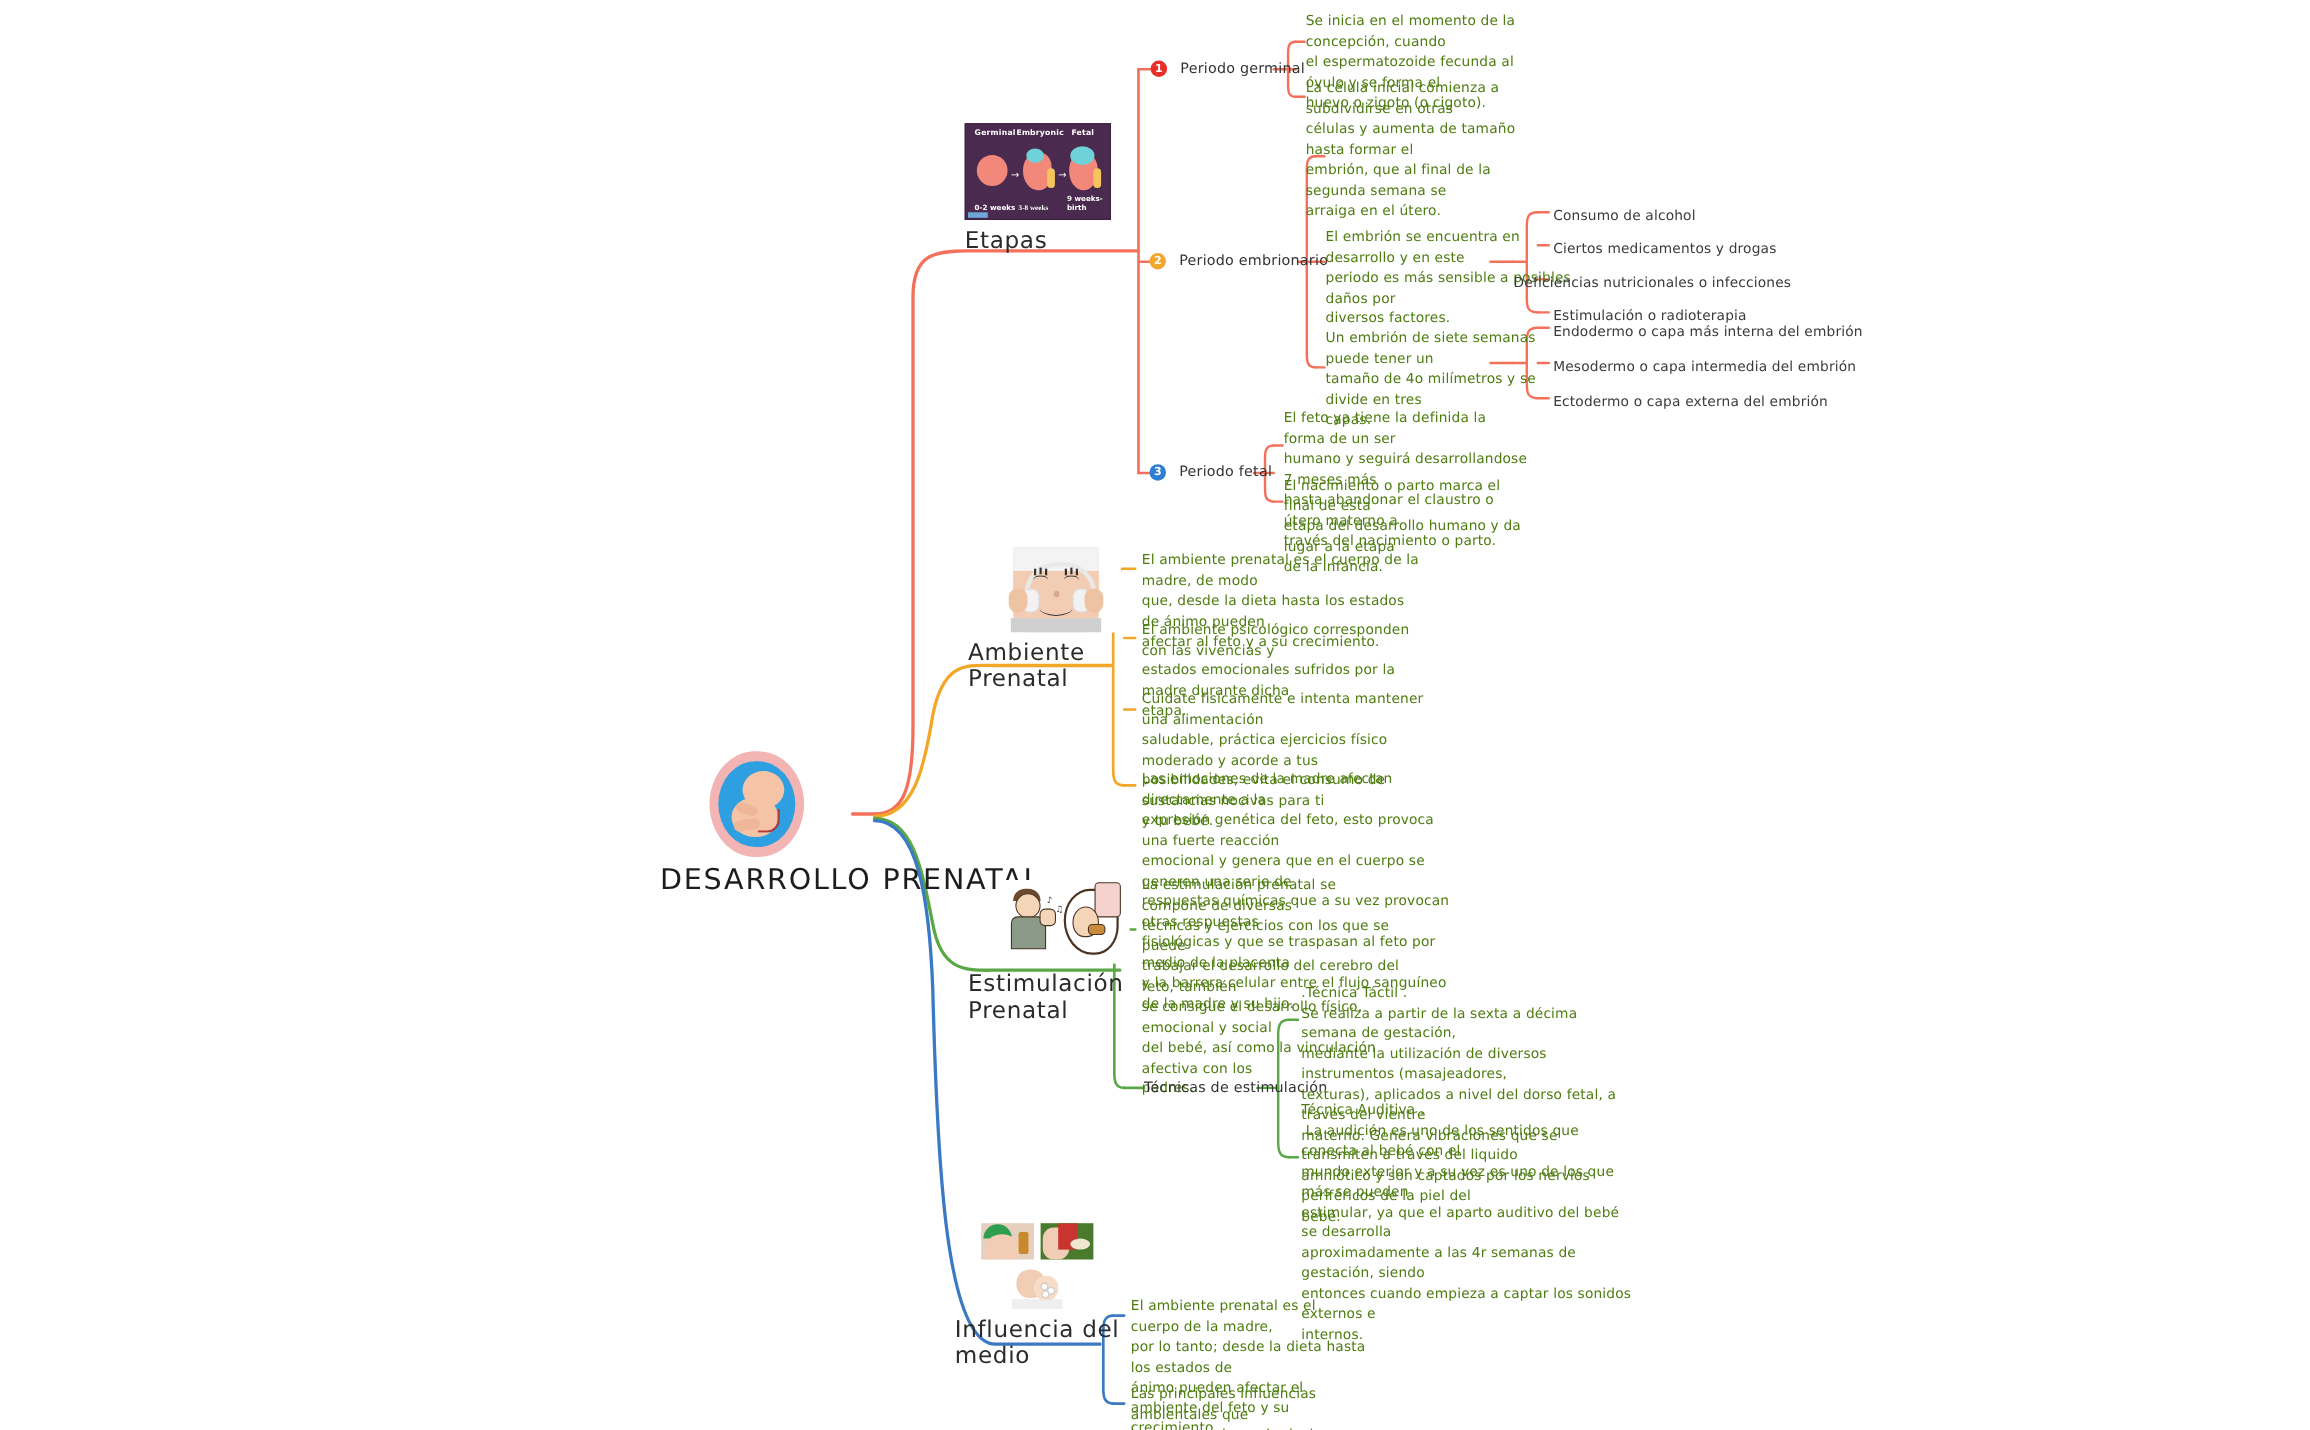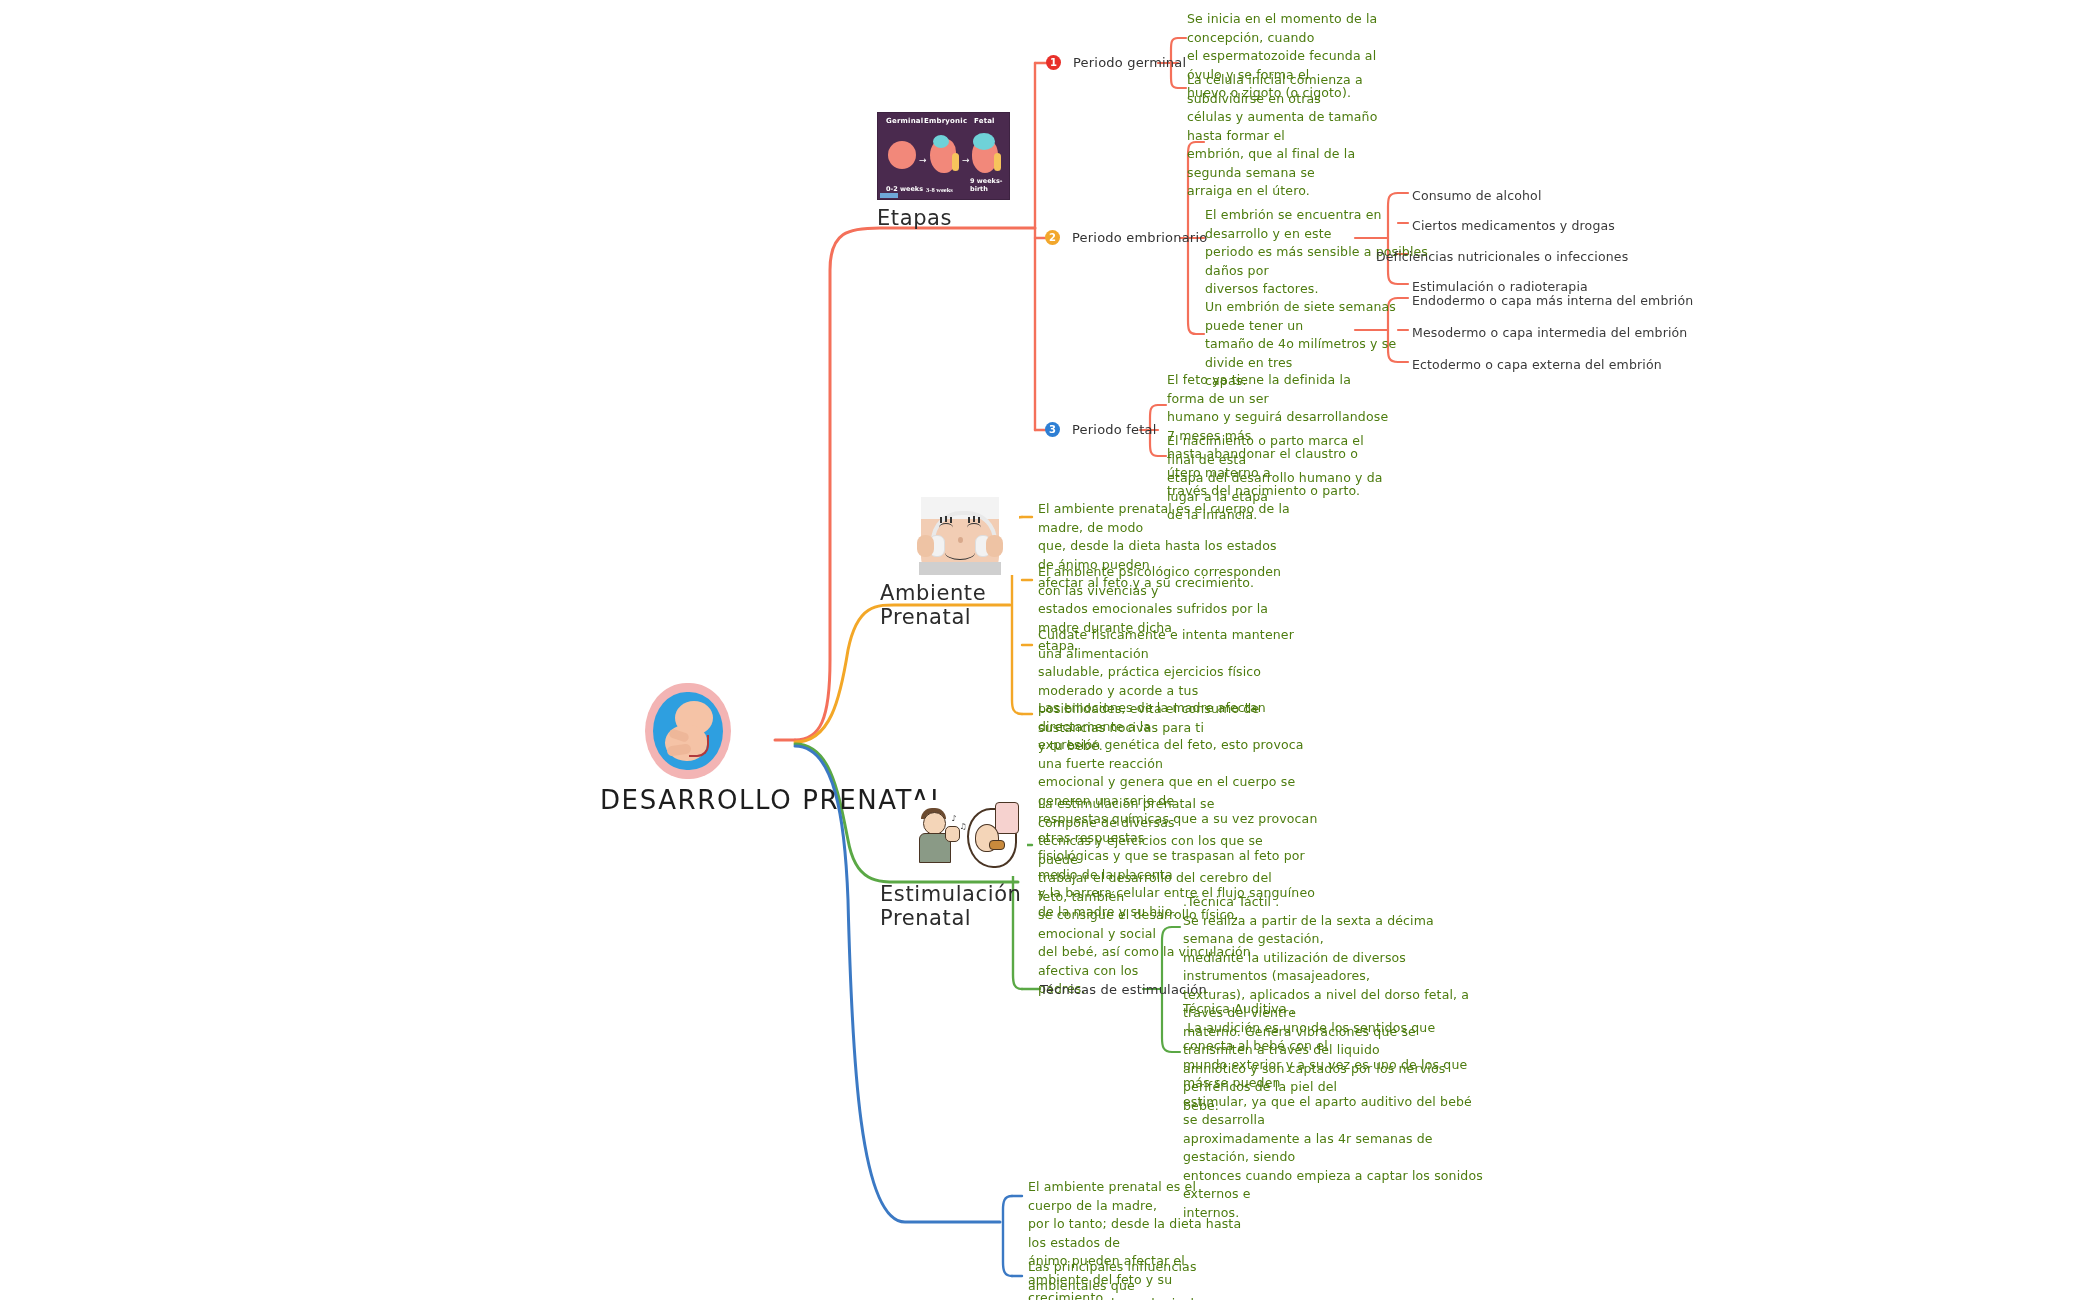--- a/index.html
+++ b/index.html
@@ -410,20 +410,43 @@
 amniótico y son captados por los nervios periféricos de la piel del
 bebé.</div>
   <div class="node para" style="left:1183px;top:1000px;width:300px;">Técnica Auditiva .
  La audición es uno de los sentidos que conecta al bebé con el
 mundo exterior y a su vez es uno de los que más se pueden
 estimular, ya que el aparto auditivo del bebé se desarrolla
 aproximadamente a las 4r semanas de gestación, siendo
 entonces cuando empieza a captar los sonidos externos e
 internos.</div>
 
+  <div class="node" style="left:868px;top:1112px;width:175px;">
+    <div class="img-infl" style="margin:0 auto;">
+      <div class="ph ph1">
+        <div class="cap2"></div>
+          <div class="bellyp"></div>
+          <div class="glass"></div>
+      </div>
+      <div class="ph ph2">
+        <div class="armp"></div>
+          <div class="dressp"></div>
+          <div class="plate"></div>
+      </div>
+      <div class="ph ph3">
+        <div class="pants2"></div>
+          <div class="handp"></div>
+          <div class="handq"></div>
+        <div class="pill" style="left:26px;top:16px;"></div>
+        <div class="pill" style="left:32px;top:20px;"></div>
+        <div class="pill" style="left:27px;top:23px;"></div>
+      </div>
+    </div>
+    <div class="branch-label" style="margin-top:6px;">Influencia del medio</div>
+  </div>
   <div class="node para" style="left:1028px;top:1178px;width:215px;">El ambiente prenatal es el cuerpo de la madre,
 por lo tanto; desde la dieta hasta los estados de
 ánimo pueden afectar el ambiente del feto y su
 crecimiento.</div>
   <div class="node para" style="left:1028px;top:1258px;width:215px;">Las principales influencias ambientales que
 involucran a la madre incluyen su nutrición,
 actividad física, tabaquismo, ingestión de alcohol,
 drogas, entre otras.</div>
 
 </div>

